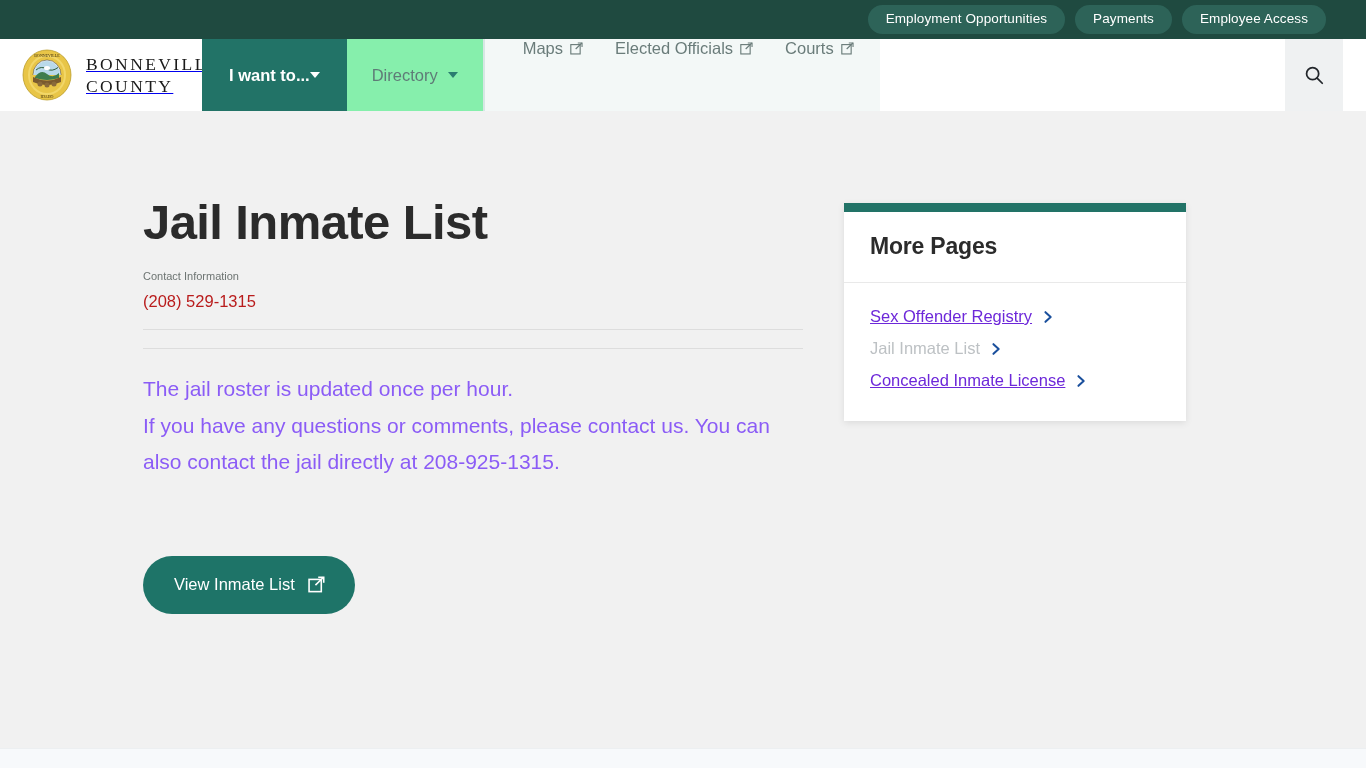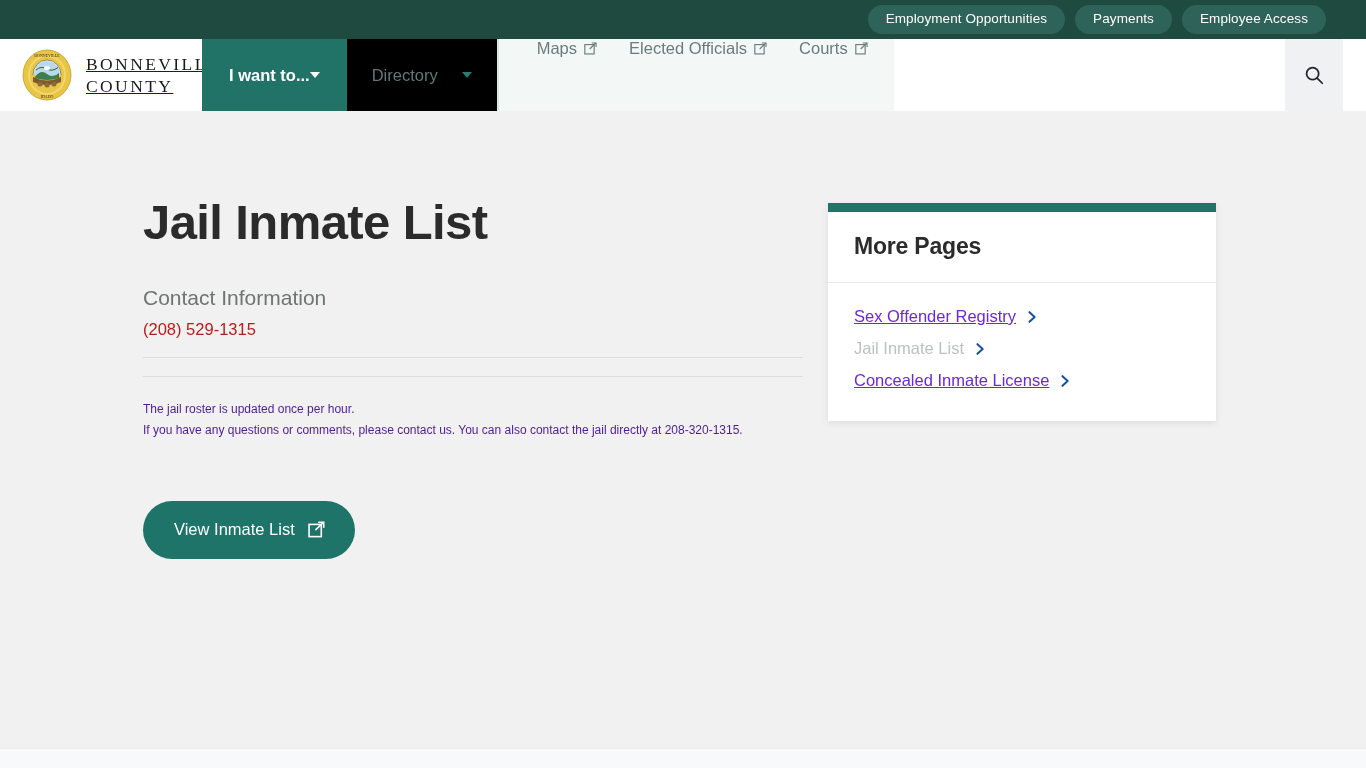--- a/index.html
+++ b/index.html
@@ -67,25 +67,25 @@
     color: #ffffff;
     display: flex;
     align-items: center;
     padding: 0 27px;
     font-size: 16.5px;
     font-weight: bold;
     cursor: pointer;
     white-space: nowrap;
   }
   .nav-secondary {
-    background: #000000;
+    background: #86efac;
     border-right: 2px solid #d7e7e4;
     display: flex;
     align-items: center;
-    gap: 24px;
+    gap: 10px;
     padding: 0 25px;
     font-size: 16.5px;
     color: #5f7b77;
     cursor: pointer;
     white-space: nowrap;
   }
   .caret {
     width: 0; height: 0;
     border-left: 5.5px solid transparent;
     border-right: 5.5px solid transparent;
@@ -126,79 +126,79 @@
   
   .page {
     height: 637px;
     background: #f1f1f1;
     position: relative;
   }
   .content {
     display: flex;
     padding-left: 143px;
     padding-top: 86px;
-    gap: 24px;
+    gap: 40px;
   }
   .main-col { width: 661px; }
 
   h1.page-title {
     margin: 0;
     font-size: 49px;
     font-weight: bold;
     letter-spacing: -0.6px;
     color: #2b2b2b;
     line-height: 1.05;
   }
   .contact-label {
-    margin-top: 38px;
-    font-size: 21px;
+    margin-top: 22px;
+    font-size: 11px;
     color: #6d7472;
   }
   .contact-phone {
     margin-top: 10px;
     font-size: 16.5px;
     color: #b91c1c;
   }
   .rule {
     height: 1px;
     background: #dddddd;
     width: 660px;
   }
   .rule-1 { margin-top: 18px; }
   .rule-2 { margin-top: 18px; }
 
   .body-copy {
     margin-top: 22px;
-    font-size: 12px;
+    font-size: 21px;
     line-height: 1.72;
-    color: #4c1d95;
+    color: #8b5cf6;
     width: 650px;
   }
 
   .cta {
-    margin-top: 60px;
+    margin-top: 76px;
     display: inline-flex;
     align-items: center;
     gap: 13px;
     background: #1e7468;
     color: #ffffff;
     font-size: 16.5px;
     padding: 19px 30px 20px 31px;
     border-radius: 999px;
     border: none;
     cursor: pointer;
     font-family: "Liberation Sans", sans-serif;
   }
 
   
   .side-col { width: 342px; padding-top: 6px; }
   .card {
     background: #ffffff;
     box-shadow: 0 2px 7px rgba(0,0,0,0.09);
-    width: 388px;
+    width: 342px;
   }
   .card-top-bar { height: 9px; background: #227367; }
   .card-head {
     padding: 21px 26px 22px 26px;
     border-bottom: 1px solid #e9e9e9;
   }
   .card-title {
     font-size: 23px;
     font-weight: bold;
     color: #2b2b2b;
@@ -317,21 +317,21 @@
     <div class="main-col">
       <h1 class="page-title">Jail Inmate List</h1>
 
       <div class="contact-label">Contact Information</div>
       <div class="contact-phone">(208) 529-1315</div>
 
       <div class="rule rule-1"></div>
       <div class="rule rule-2"></div>
 
       <p class="body-copy" style="margin:22px 0 0 0">The jail roster is updated once per hour.</p>
-      <p class="body-copy" style="margin:0">If you have any questions or comments, please contact us. You can also contact the jail directly at 208-320-1315.</p>
+      <p class="body-copy" style="margin:0">If you have any questions or comments, please contact us. You can also contact the jail directly at 208-925-1315.</p>
 
       <button class="cta">
         <span>View Inmate List</span>
         <svg width="17" height="17" viewBox="0 0 16 16">
           <rect x="1" y="3.2" width="11.5" height="11.5" fill="none" stroke="#ffffff" stroke-width="1.5"></rect>
           <path d="M7 8.6 L14.6 1.2" stroke="#ffffff" stroke-width="1.5" fill="none"></path>
           <path d="M9.6 1.2 H14.8 V6.3" fill="none" stroke="#ffffff" stroke-width="1.5"></path>
         </svg>
       </button>
     </div>

